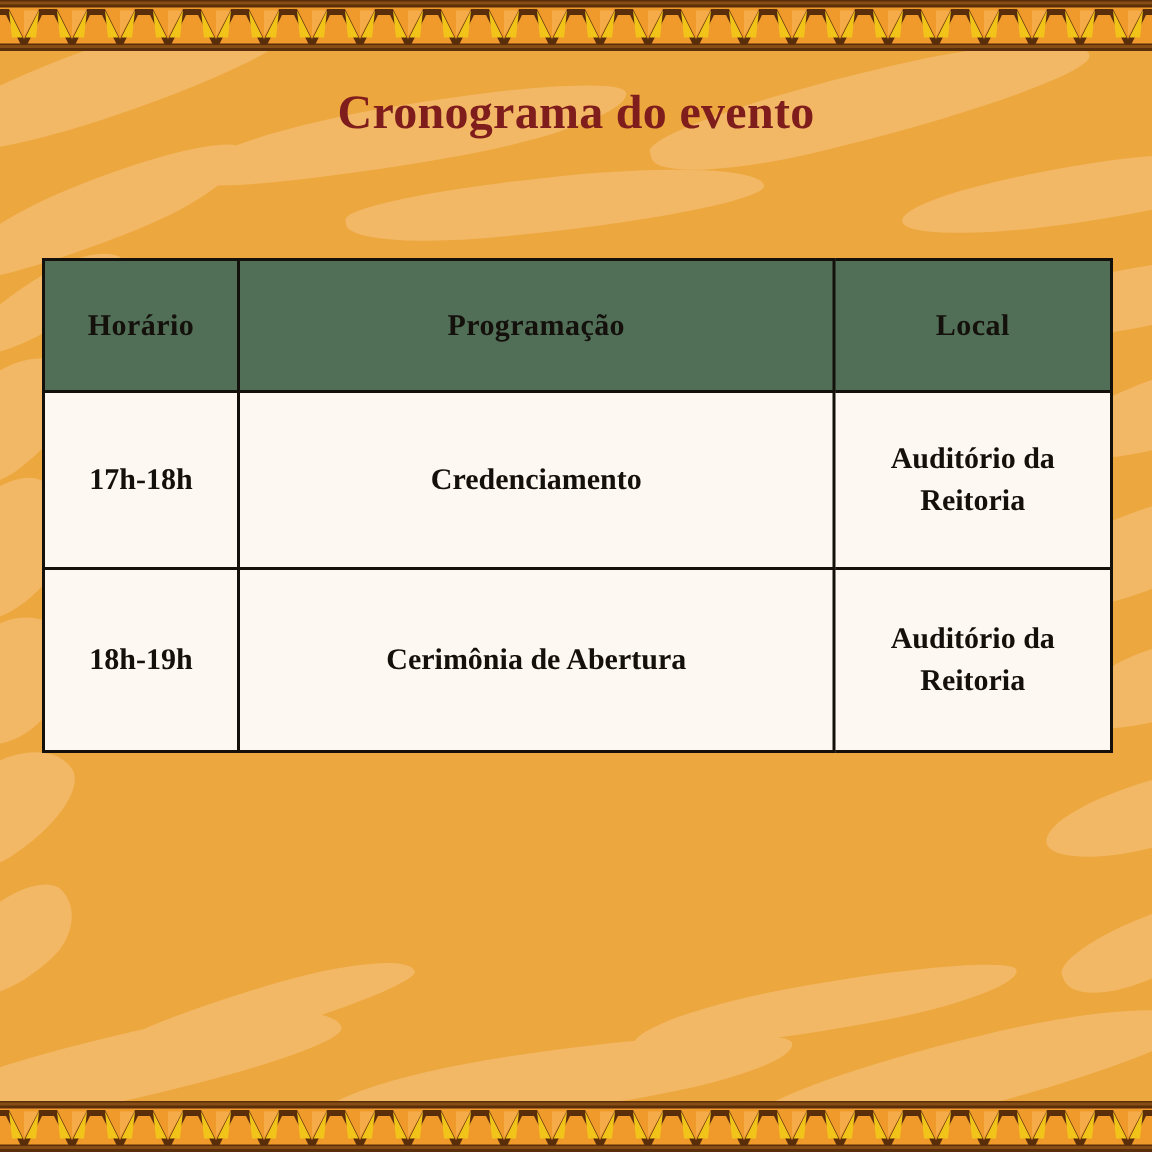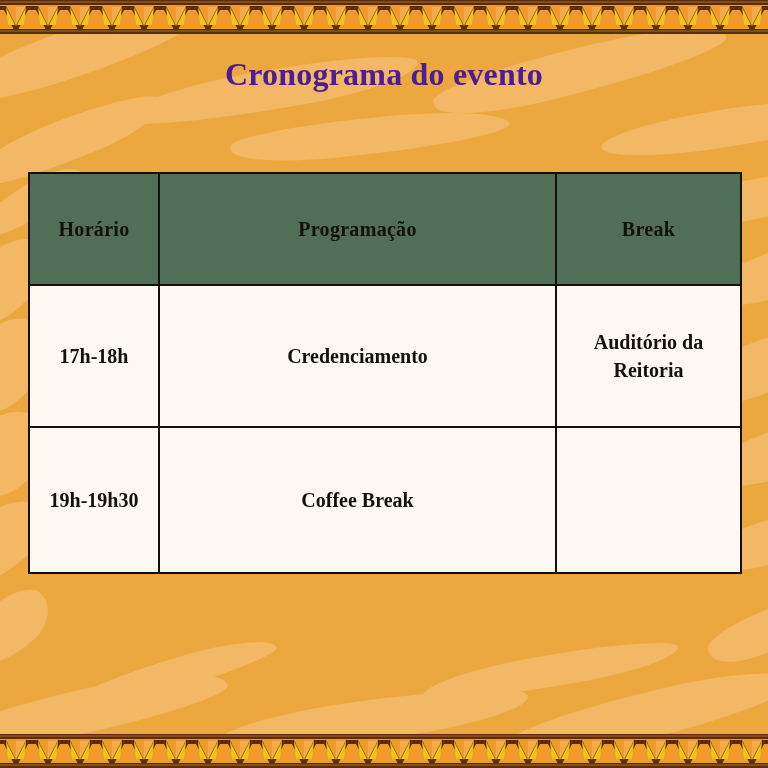--- a/index.html
+++ b/index.html
@@ -60,21 +60,21 @@
     width: 768px;
     text-align: center;
     z-index: 2;
   }
   .title-line {
     display: block;
     font-family: "Liberation Serif", "DejaVu Serif", serif;
     font-weight: bold;
     font-size: 32px;
     line-height: 44px;
-    color: #4c1d95;
+    color: #7f1d1d;
     letter-spacing: 0.2px;
   }
 
   
   .table-wrap {
     position: absolute;
     left: 28px;
     top: 172px;
     width: 712px;
     z-index: 2;
@@ -90,21 +90,21 @@
   table.schedule col.c-prog  { width: 397px; }
   table.schedule col.c-place { width: 185px; }
 
   table.schedule th,
   table.schedule td {
     border: 2px solid #14100C;
     text-align: center;
     vertical-align: middle;
     color: #14100C;
     font-weight: bold;
-    padding: 18px 8px;
+    padding: 6px 8px;
   }
   table.schedule thead th {
     background: #516E57;
     height: 74px;
     font-size: 20px;
     letter-spacing: 0.3px;
   }
   table.schedule tbody td {
     background: #FDF8F1;
     height: 104px;
@@ -191,31 +191,31 @@
     <table class="schedule">
       <colgroup>
         <col class="c-time">
         <col class="c-prog">
         <col class="c-place">
       </colgroup>
       <thead>
         <tr>
           <th>Horário</th>
           <th>Programação</th>
-          <th>Break</th>
+          <th>Local</th>
         </tr>
       </thead>
       <tbody>
         <tr>
           <td>17h-18h</td>
           <td>Credenciamento</td>
           <td>Auditório da Reitoria</td>
         </tr>
         <tr>
-          <td>19h-19h30</td>
-          <td>Coffee Break</td>
-          <td class="cell-empty"></td>
+          <td>18h-19h</td>
+          <td>Cerimônia de Abertura</td>
+          <td>Auditório da Reitoria</td>
         </tr>
       </tbody>
     </table>
   </div>
 
 </div>
 
 </body></html>

